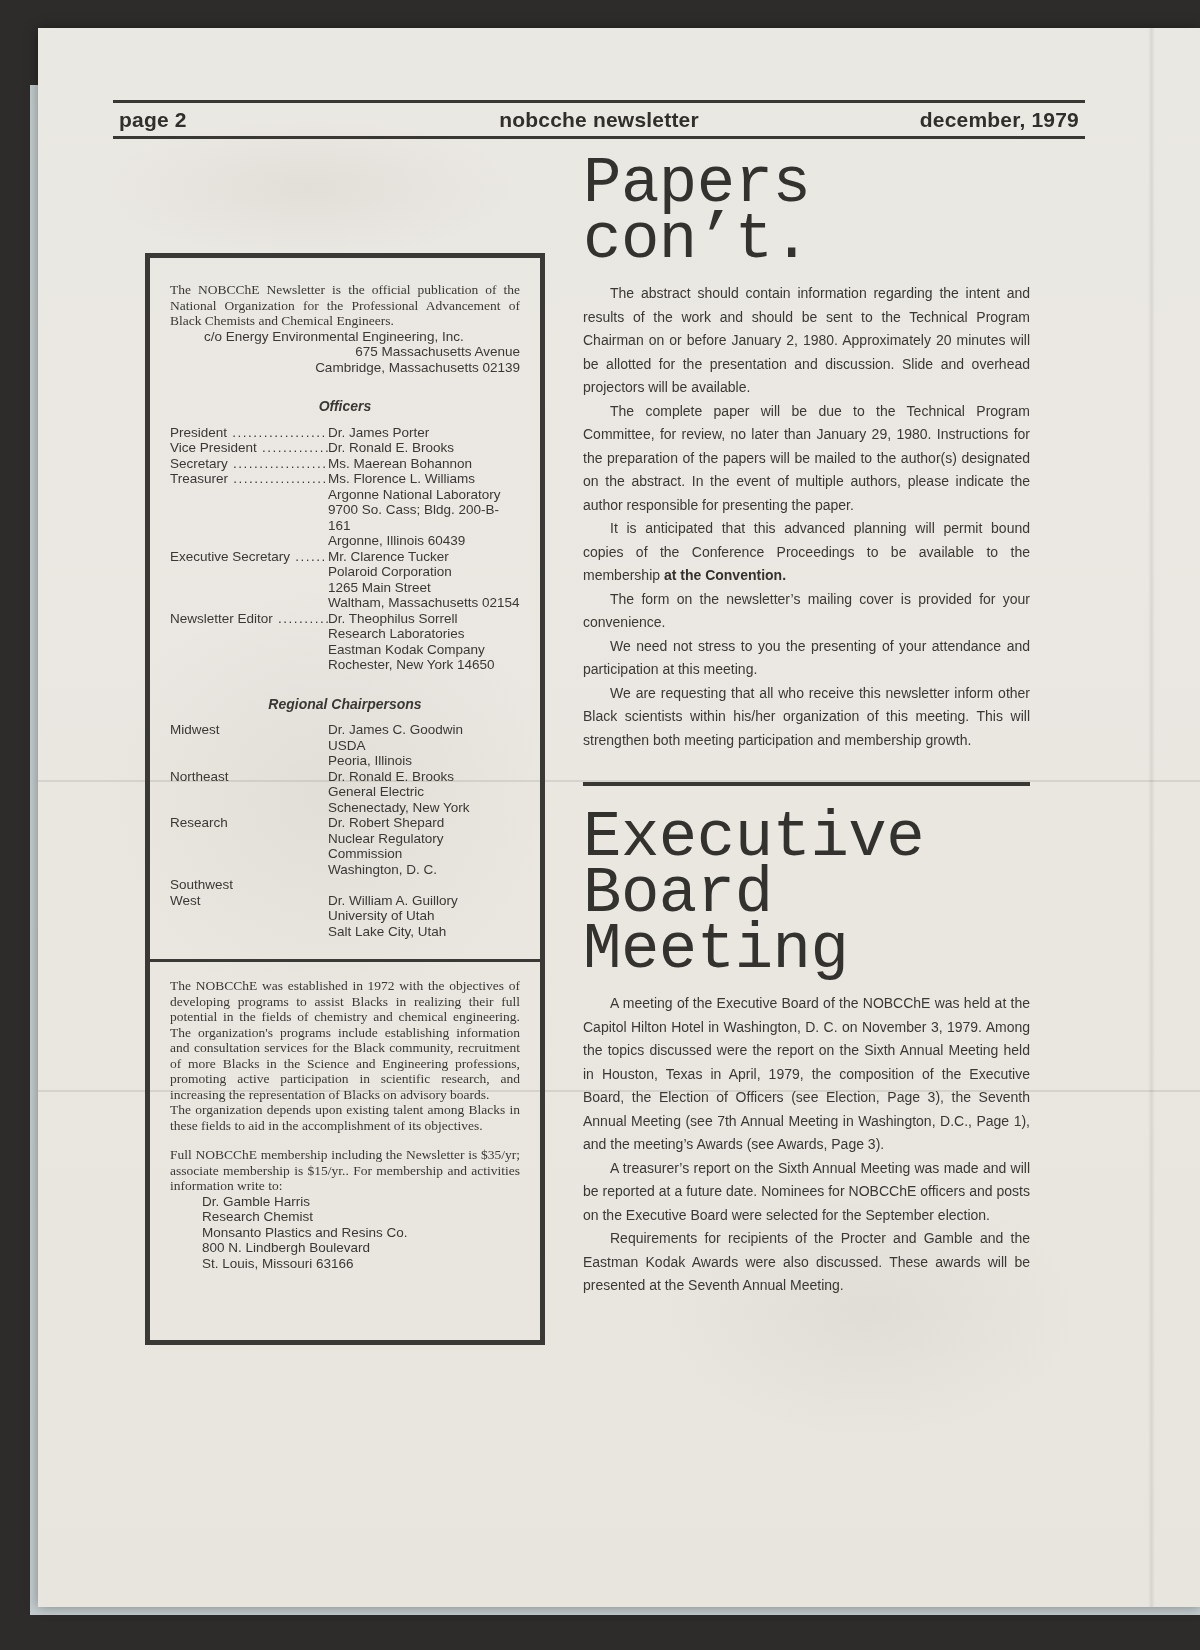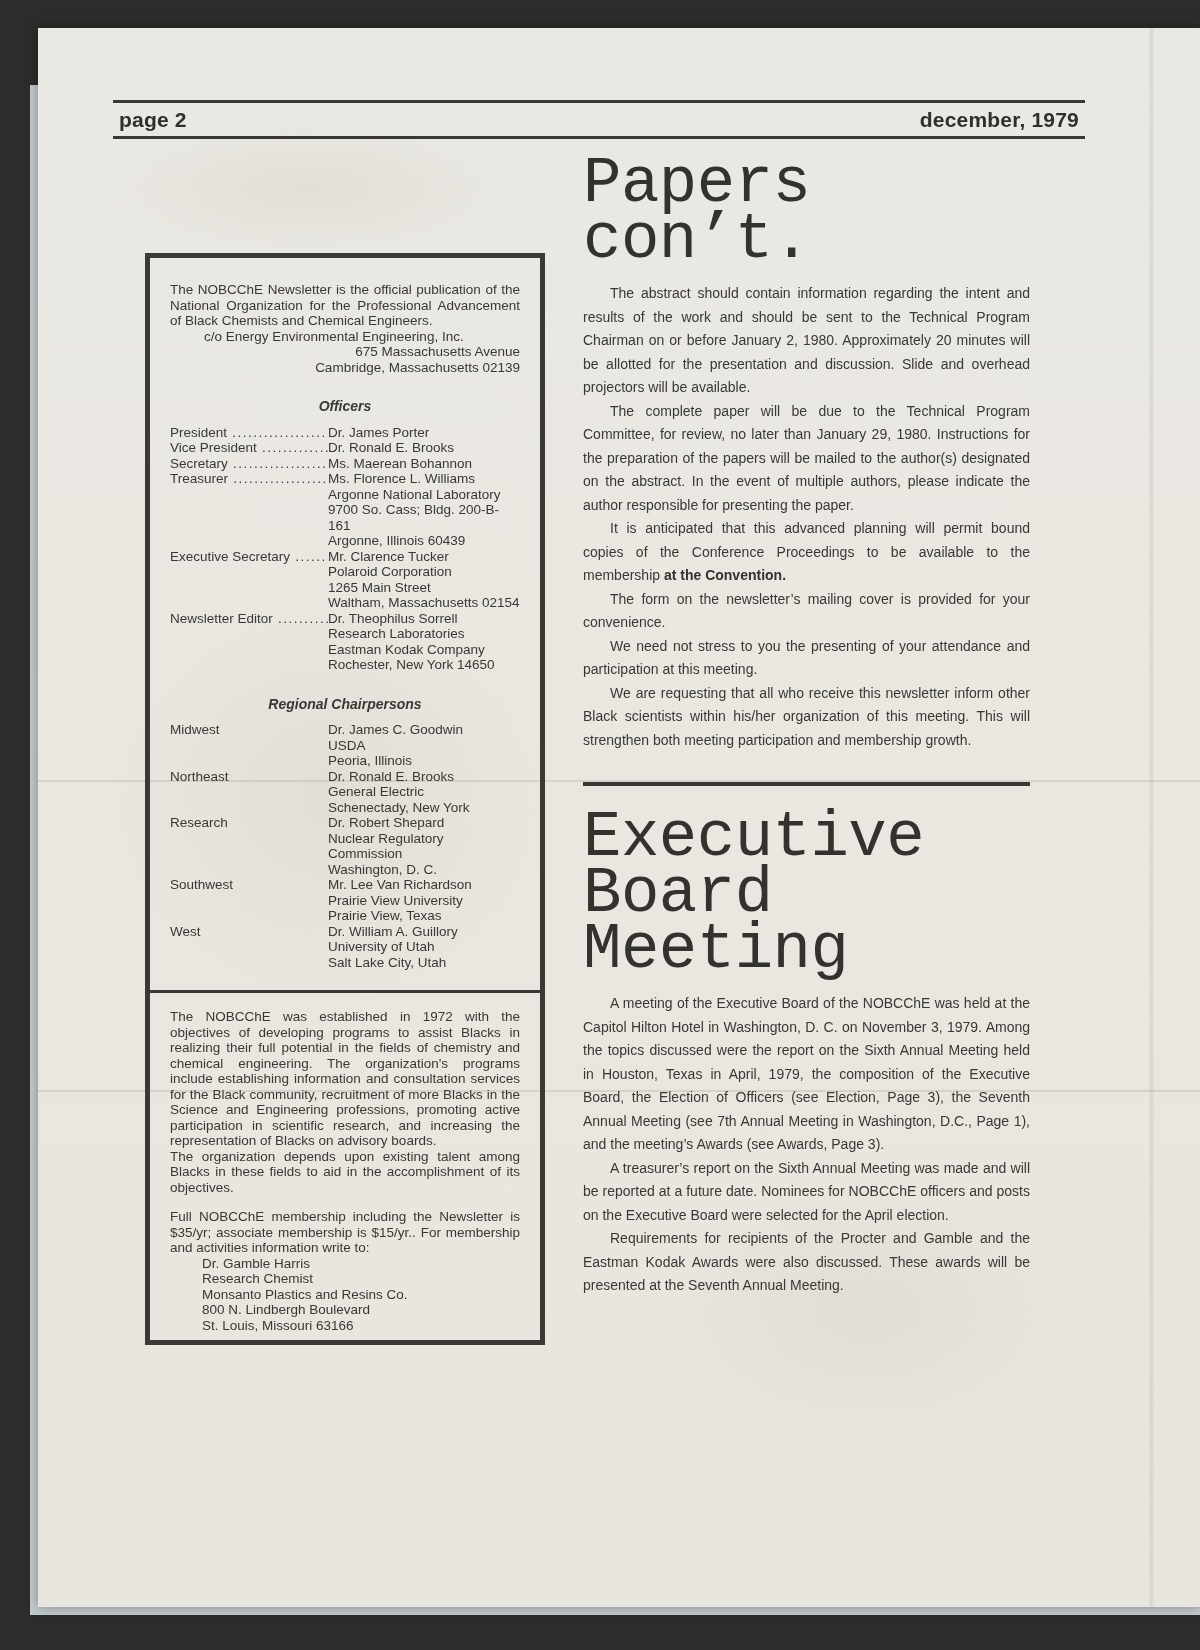--- a/index.html
+++ b/index.html
@@ -36,21 +36,21 @@
   .masthead-row{position:relative;}
   .masthead-row .lft,.masthead-row .rgt{position:relative;z-index:1;}
 
   
   .info-box{
     position:absolute;left:107px;top:225px;width:400px;height:1092px;
     border:5px solid #3b3936;box-sizing:border-box;
     padding:24px 20px 16px 20px;overflow:hidden;
     font-size:13.5px;line-height:15.5px;color:#3a3834;
   }
-  .info-box p{margin:0;}
+  .info-box p{margin:0;font-family:Liberation Serif, serif;}
   .about{text-align:justify;}
   .addr{white-space:nowrap;}
   .addr.a0{padding-left:34px;}
   .addr.a1,.addr.a2{padding-left:66px;text-align:right;}
   .box-h{font-weight:bold;text-align:center;font-size:14px;margin:24px 0 10px 0;font-style:italic;}
   .off-row{display:flex;}
   .off-label{width:158px;flex:none;white-space:nowrap;overflow:hidden;}
   .off-leader{letter-spacing:1.5px;}
   .off-val{flex:1;min-width:0;}
   .box-rule{height:3px;background:#3b3936;margin:20px -20px 16px -20px;}
@@ -82,20 +82,21 @@
   <div class="crease-h" style="top:1062px;"></div>
   <div class="crease-v"></div>
   <div class="smudge" style="left:60px;top:90px;width:420px;height:140px;"></div>
   <div class="smudge" style="left:60px;top:560px;width:460px;height:420px;"></div>
   <div class="smudge" style="left:620px;top:1150px;width:420px;height:260px;"></div>
 
   <header class="masthead">
     <div class="rule"></div>
     <div class="masthead-row">
       <span class="lft">page 2</span>
+      <span class="mid">nobcche newsletter</span>
       <span class="rgt">december, 1979</span>
     </div>
     <div class="rule"></div>
   </header>
 
   <aside class="info-box">
     <p class="about">The NOBCChE Newsletter is the official publication of the National Organization for the Professional Advancement of Black Chemists and Chemical Engineers.</p>
     <div class="addr a0">c/o Energy Environmental Engineering, Inc.</div>
     <div class="addr a1">675 Massachusetts Avenue</div>
     <div class="addr a2">Cambridge, Massachusetts 02139</div>
@@ -172,25 +173,20 @@
       <div class="off-row">
         <span class="off-label">Research</span>
         <span class="off-val">
           <div>Dr. Robert Shepard</div>
           <div>Nuclear Regulatory Commission</div>
           <div>Washington, D. C.</div>
         </span>
       </div>
       <div class="off-row">
         <span class="off-label">Southwest</span>
-        <span class="off-val">
-          <div>Mr. Lee Van Richardson</div>
-          <div>Prairie View University</div>
-          <div>Prairie View, Texas</div>
-        </span>
       </div>
       <div class="off-row">
         <span class="off-label">West</span>
         <span class="off-val">
           <div>Dr. William A. Guillory</div>
           <div>University of Utah</div>
           <div>Salt Lake City, Utah</div>
         </span>
       </div>
     </div>
@@ -217,17 +213,17 @@
     <p class="body-p"><span>It is anticipated that this advanced planning will permit bound copies of the Conference Proceedings to be available to the membership </span><b>at the Convention.</b></p>
     <p class="body-p">The form on the newsletter’s mailing cover is provided for your convenience.</p>
     <p class="body-p">We need not stress to you the presenting of your attendance and participation at this meeting.</p>
     <p class="body-p">We are requesting that all who receive this newsletter inform other Black scientists within his/her organization of this meeting. This will strengthen both meeting participation and membership growth.</p>
 
     <div class="divider"></div>
 
     <h1 class="art-h"><span>Executive</span><br><span>Board Meeting</span></h1>
 
     <p class="body-p">A meeting of the Executive Board of the NOBCChE was held at the Capitol Hilton Hotel in Washington, D. C. on November 3, 1979. Among the topics discussed were the report on the Sixth Annual Meeting held in Houston, Texas in April, 1979, the composition of the Executive Board, the Election of Officers (see Election, Page 3), the Seventh Annual Meeting (see 7th Annual Meeting in Washington, D.C., Page 1), and the meeting’s Awards (see Awards, Page 3).</p>
-    <p class="body-p">A treasurer’s report on the Sixth Annual Meeting was made and will be reported at a future date. Nominees for NOBCChE officers and posts on the Executive Board were selected for the April election.</p>
+    <p class="body-p">A treasurer’s report on the Sixth Annual Meeting was made and will be reported at a future date. Nominees for NOBCChE officers and posts on the Executive Board were selected for the September election.</p>
     <p class="body-p">Requirements for recipients of the Procter and Gamble and the Eastman Kodak Awards were also discussed. These awards will be presented at the Seventh Annual Meeting.</p>
   </section>
 
 </div>
 
 </body></html>

